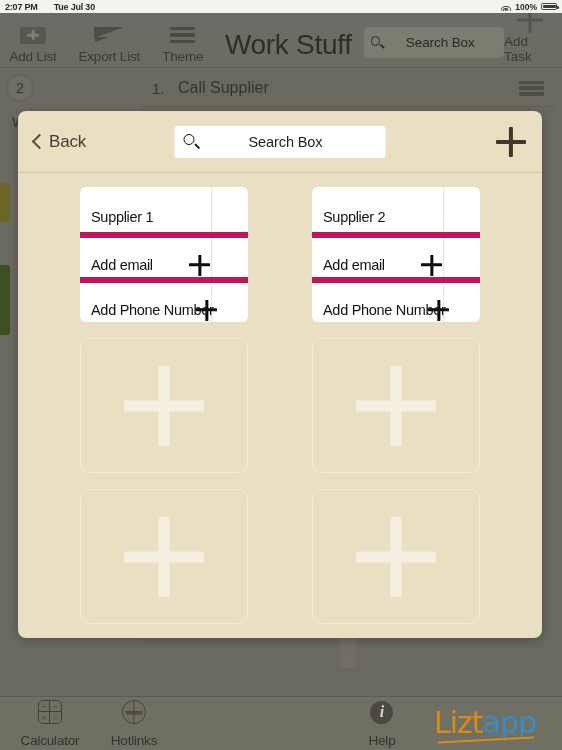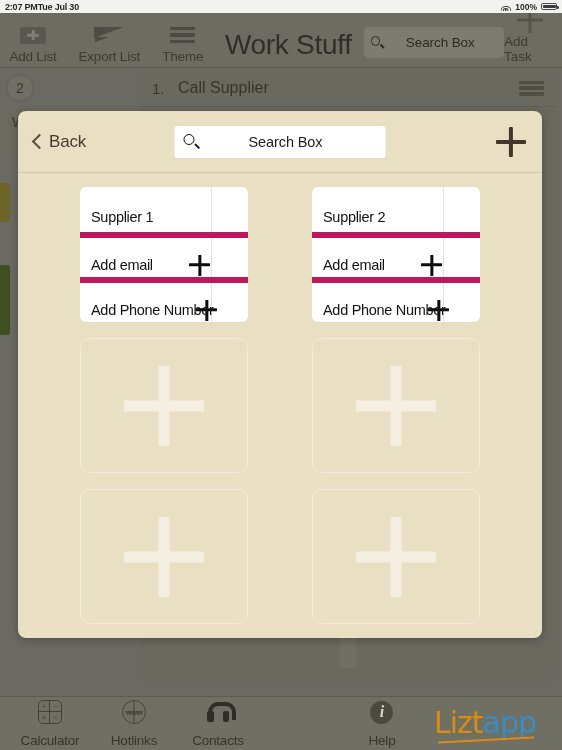--- a/index.html
+++ b/index.html
@@ -11,21 +11,21 @@
     -webkit-font-smoothing:antialiased;
   }
 
   
   #status-bar{
     position:absolute; left:0; top:0; width:562px; height:13px;
     background:#f2f2ef; display:flex; align-items:center;
     padding:0 5px; font-size:9px; color:#262626; z-index:60;
   }
   #status-bar .sb-time{font-weight:bold; letter-spacing:-.2px;}
-  #status-bar .sb-date{margin-left:0; font-weight:bold; letter-spacing:-.2px;}
+  #status-bar .sb-date{margin-left:16px; font-weight:bold; letter-spacing:-.2px;}
   #status-bar .sb-right{margin-left:auto; display:flex; align-items:center; gap:4px;}
   #status-bar .sb-pct{font-weight:bold; font-size:8.5px;}
   .wifi-glyph{ display:inline-block; width:11px; height:9px; position:relative; }
   .wifi-glyph i{
     position:absolute; left:50%; bottom:0; transform:translateX(-50%);
     border:1.3px solid #3a3a3a; border-bottom:none;
     border-radius:50% 50% 0 0 / 100% 100% 0 0;
   }
   .wifi-glyph i:nth-child(1){ width:11px; height:5.5px; opacity:.95;}
   .wifi-glyph i:nth-child(2){ width:6.5px; height:3.4px;}
@@ -439,29 +439,20 @@
 
   <div class="tab">
     <span class="t-ico">
       <span class="ico-globe">
           <b>www</b>
         </span>
     </span>
     <span class="t-lbl">Hotlinks</span>
   </div>
 
-  <div class="tab">
-    <span class="t-ico">
-      <span class="ico-headset">
-          <i></i>
-          <i></i>
-        </span>
-    </span>
-    <span class="t-lbl">Contacts</span>
-  </div>
 
   <div class="tab" id="tab-help">
     <span class="t-ico">
       <span class="ico-info">i</span>
     </span>
     <span class="t-lbl">Help</span>
   </div>
 
   <div id="brand-logo">
     <span class="a">Lizt</span><span class="b">app</span>

